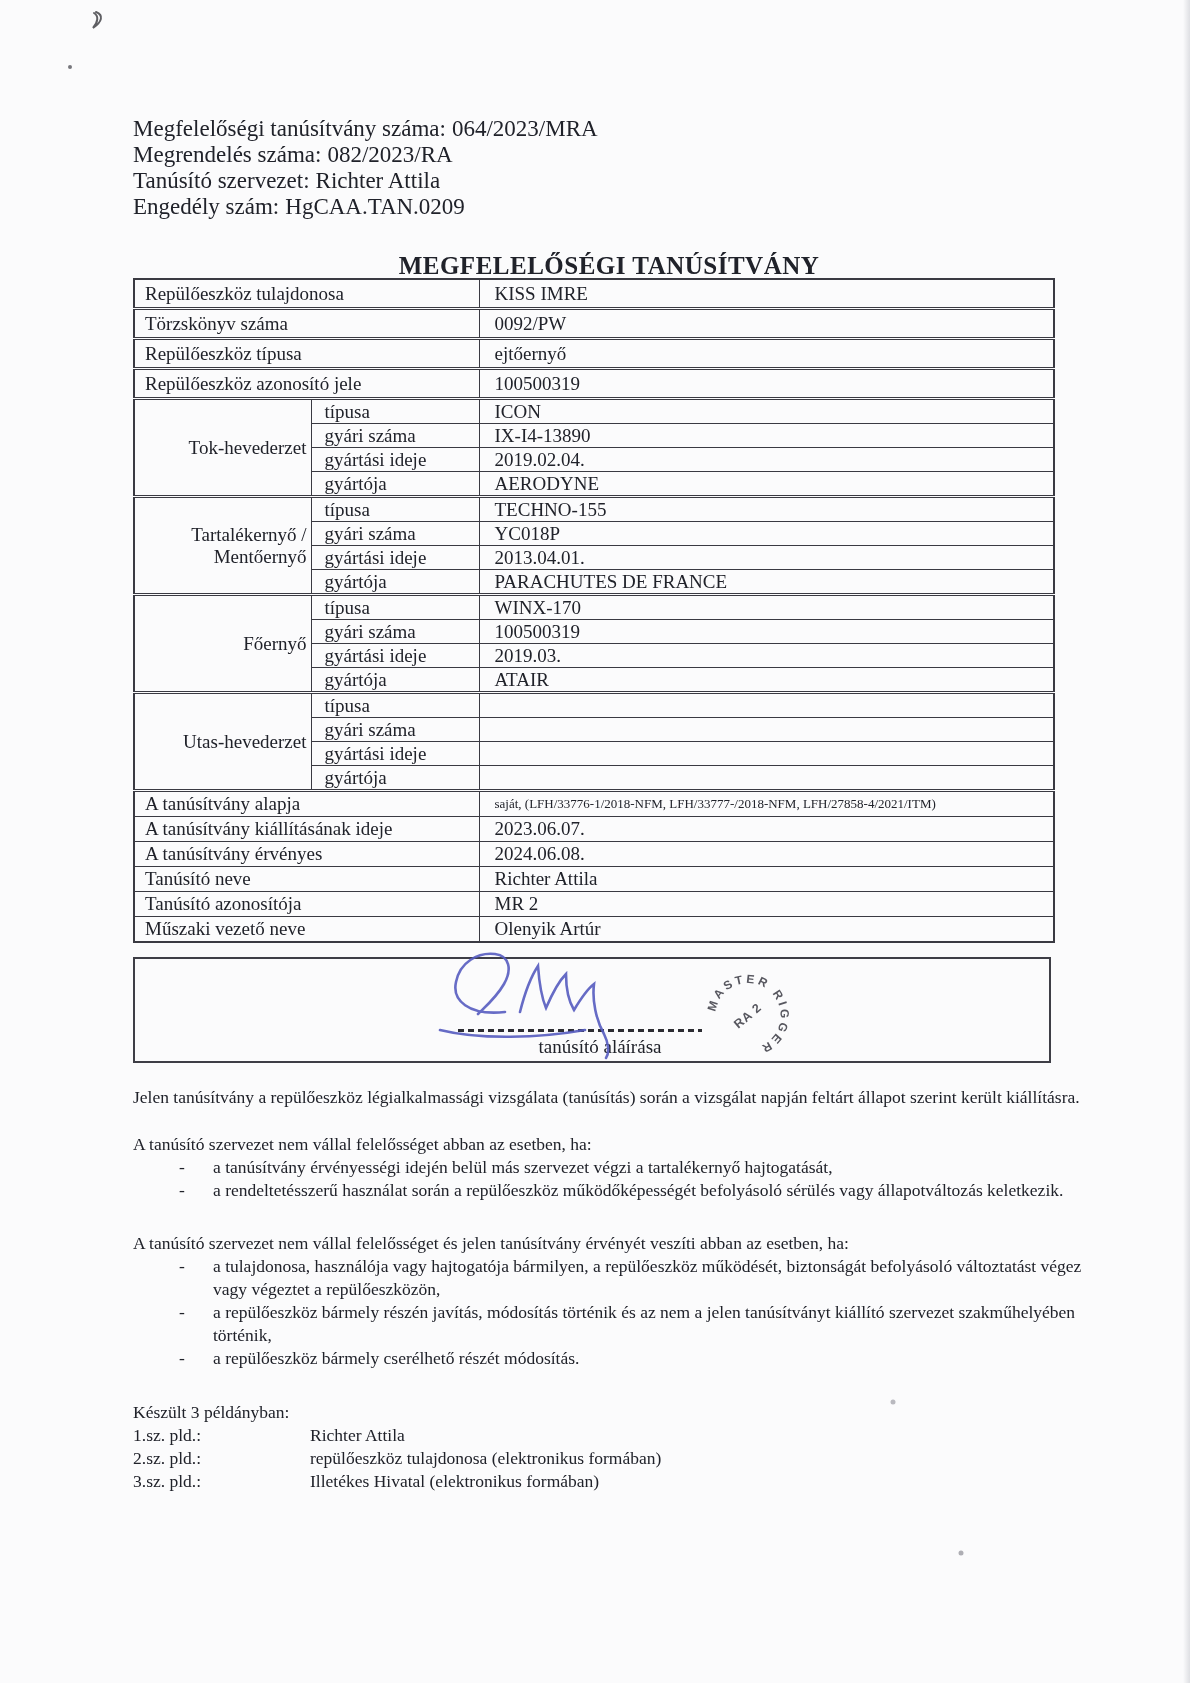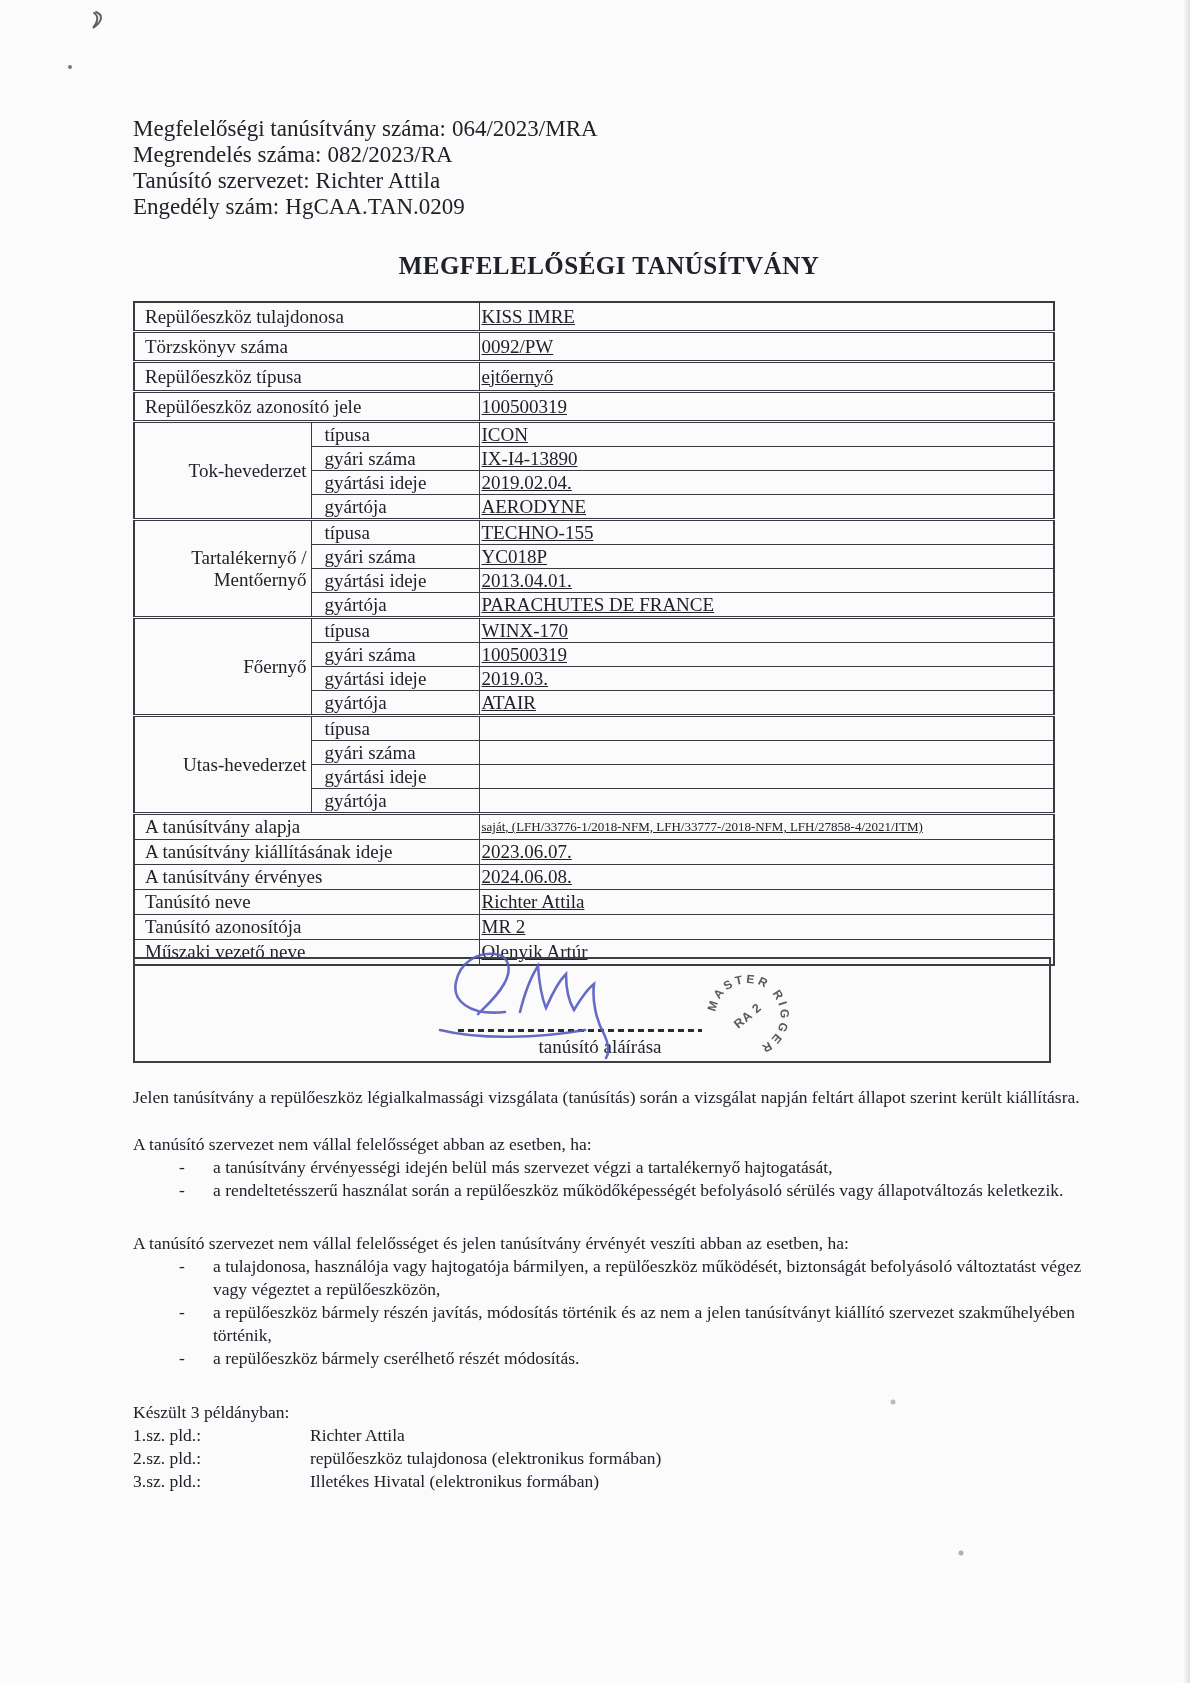--- a/index.html
+++ b/index.html
@@ -20,32 +20,31 @@
   
   .title{
     position:absolute;left:133px;top:236px;width:920px;margin:16px;
     text-align:center;font-size:25px;font-weight:bold;letter-spacing:0.5px;
   }
   
   table.cert{
     position:absolute;left:133px;top:278px;width:920px;
     border-collapse:collapse;table-layout:fixed;
     font-size:19px;
-    margin-top:23px;
   }
   table.cert td{
     border:1px solid #3a3a42;
     padding:0 6px 0 12px;
     overflow:hidden;white-space:nowrap;
   }
   table.cert{border:2px solid #3a3a42;}
   table.cert .lab{padding-left:10px;}
   table.cert .gl{text-align:right;white-space:normal;line-height:22px;padding-left:4px;padding-right:4px;}
   table.cert .sl{padding-left:13px;}
-  table.cert .val{padding-left:2px;text-decoration:underline;}
+  table.cert .val{padding-left:15px;}
   table.cert .val.small{font-size:13px;}
   tr.toprow td{height:27px;}
   tr.subrow td{height:23px;}
   tr.botrow td{height:24px;}
   tr.dbl > td{border-top:3px double #3a3a42;}
   
   .sig-box{
     position:absolute;left:133px;top:957px;width:918px;height:106px;
     border:2px solid #3e3e46;box-sizing:border-box;
   }

